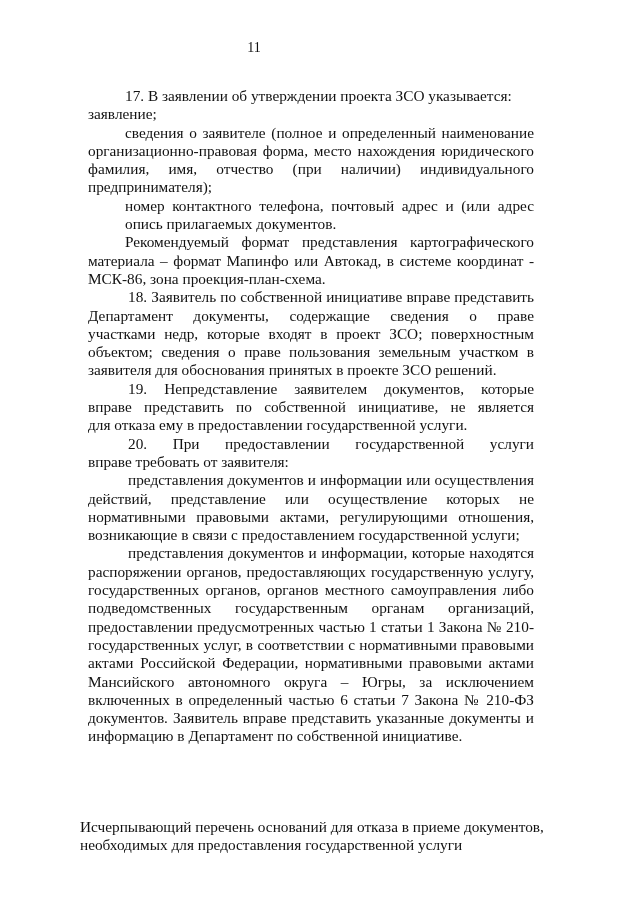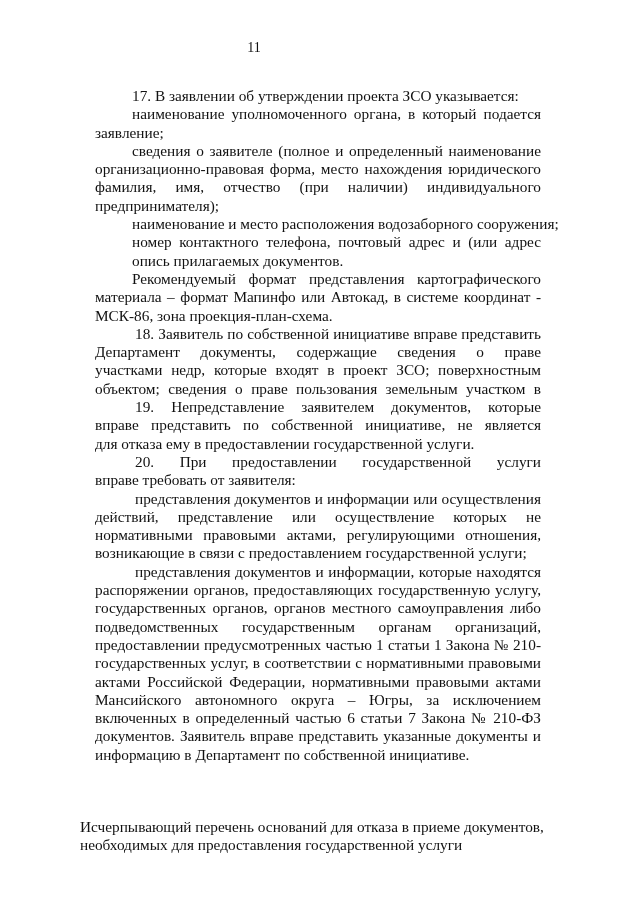--- a/index.html
+++ b/index.html
@@ -1,49 +1,48 @@
 <!DOCTYPE html>
 <html><head>
 <meta charset="utf-8">
 <style>
   html, body { margin: 0; padding: 0; background: #ffffff; }
   body { width: 640px; height: 905px; position: relative; overflow: hidden;
          font-family: "Liberation Serif", "DejaVu Serif", serif; color: #111; }
   .page-num { position: absolute; top: 40px; left: 0; width: 508px; text-align: center; font-size: 14px; }
-  .body { position: absolute; top: 87px; left: 95px; width: 446px; }
+  .body { position: absolute; top: 87px; left: 88px; width: 446px; }
   .ln { display: block; font-size: 15.3px; line-height: 18.3px; height: 18.3px; white-space: nowrap; overflow: visible; }
   .ln.j { text-align: justify; text-align-last: justify; white-space: normal; overflow: hidden; }
   .ln.ind { padding-left: 37px; }
   .ln.ind2 { padding-left: 40px; }
   .heading { position: absolute; top: 818px; left: 80px; width: 490px; text-align: left; }
   .heading .ln { white-space: nowrap; }
 </style>
 </head>
 <body>
 
 <div class="page-num">11</div>
 
 <div class="body" id="body">
     <div class="ln ind">17. В заявлении об утверждении проекта ЗСО указывается:</div>
-    <div class="ln j ind">наименование уполномоченного органа, в который подается</div>
     <div class="ln">заявление;</div>
     <div class="ln j ind">сведения о заявителе (полное и определенный наименование и</div>
     <div class="ln j">организационно-правовая форма, место нахождения юридического лица,</div>
     <div class="ln j">фамилия, имя, отчество (при наличии) индивидуального</div>
     <div class="ln">предпринимателя);</div>
-    <div class="ln ind">наименование и место расположения водозаборного сооружения;</div>
     <div class="ln j ind">номер контактного телефона, почтовый адрес и (или адрес</div>
     <div class="ln ind">опись прилагаемых документов.</div>
     <div class="ln j ind">Рекомендуемый формат представления картографического</div>
     <div class="ln j">материала – формат Мапинфо или Автокад, в системе координат -</div>
     <div class="ln">МСК-86, зона проекция-план-схема.</div>
     <div class="ln j ind2">18. Заявитель по собственной инициативе вправе представить в</div>
     <div class="ln j">Департамент документы, содержащие сведения о праве пользования:</div>
     <div class="ln j">участками недр, которые входят в проект ЗСО; поверхностным водным</div>
     <div class="ln j">объектом; сведения о праве пользования земельным участком в первом</div>
+    <div class="ln">заявителя для обоснования принятых в проекте ЗСО решений.</div>
     <div class="ln j ind2">19. Непредставление заявителем документов, которые заявитель</div>
     <div class="ln j">вправе представить по собственной инициативе, не является основанием</div>
     <div class="ln">для отказа ему в предоставлении государственной услуги.</div>
     <div class="ln j ind2">20. При предоставлении государственной услуги Департамент не</div>
     <div class="ln">вправе требовать от заявителя:</div>
     <div class="ln j ind2">представления документов и информации или осуществления</div>
     <div class="ln j">действий, представление или осуществление которых не предусмотрено</div>
     <div class="ln j">нормативными правовыми актами, регулирующими отношения,</div>
     <div class="ln">возникающие в связи с предоставлением государственной услуги;</div>
     <div class="ln j ind2">представления документов и информации, которые находятся в</div>

